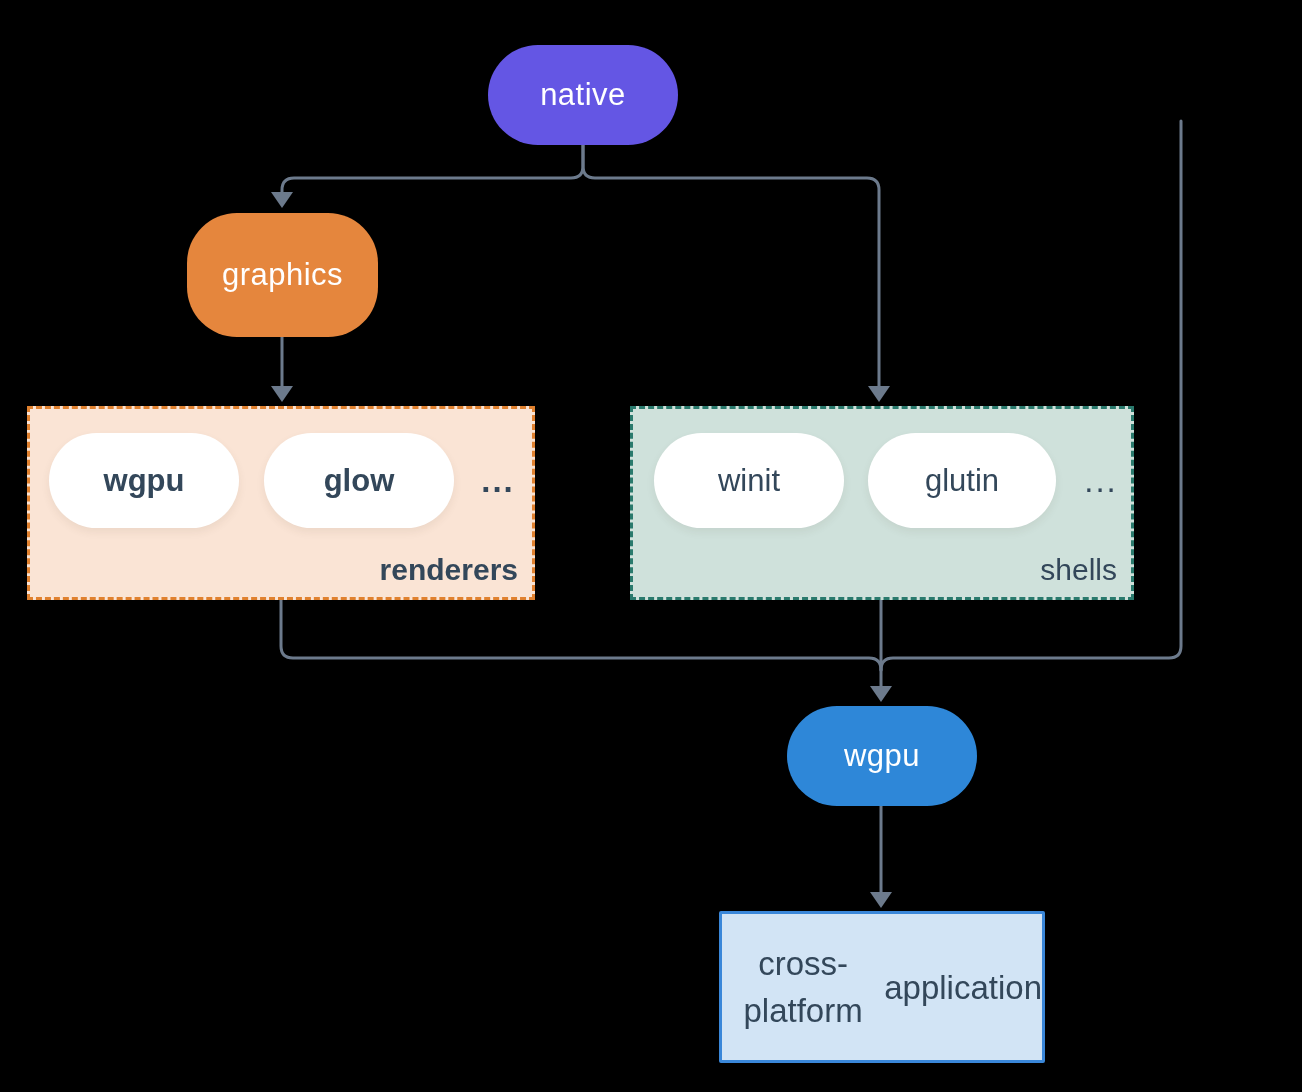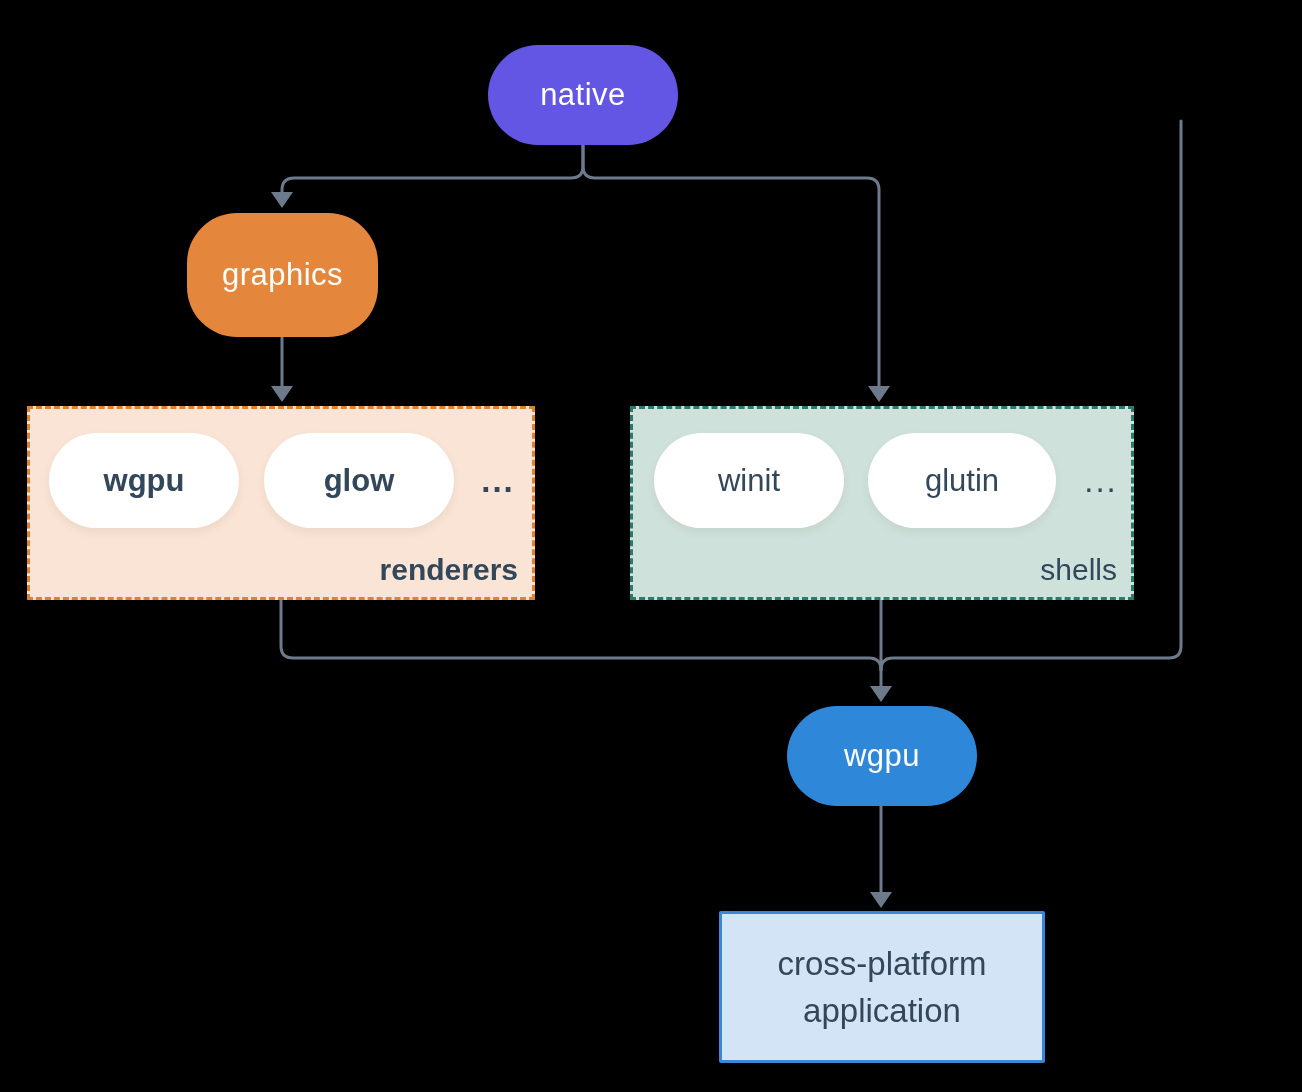--- a/index.html
+++ b/index.html
@@ -108,21 +108,20 @@
   }
   .app-box {
     position: absolute;
     left: 719px; top: 911px;
     width: 326px; height: 152px;
     box-sizing: border-box;
     background: var(--app-fill, #d2e4f5);
     border: 3px solid var(--app-border, #3a87d9);
     border-radius: 2px;
     display: flex;
-    flex-direction: column;
     align-items: center;
     justify-content: center;
     color: var(--ink, #33475a);
     font-size: 33px;
     line-height: 47px;
     text-align: center;
   }
 </style>
 </head>
 <body>

